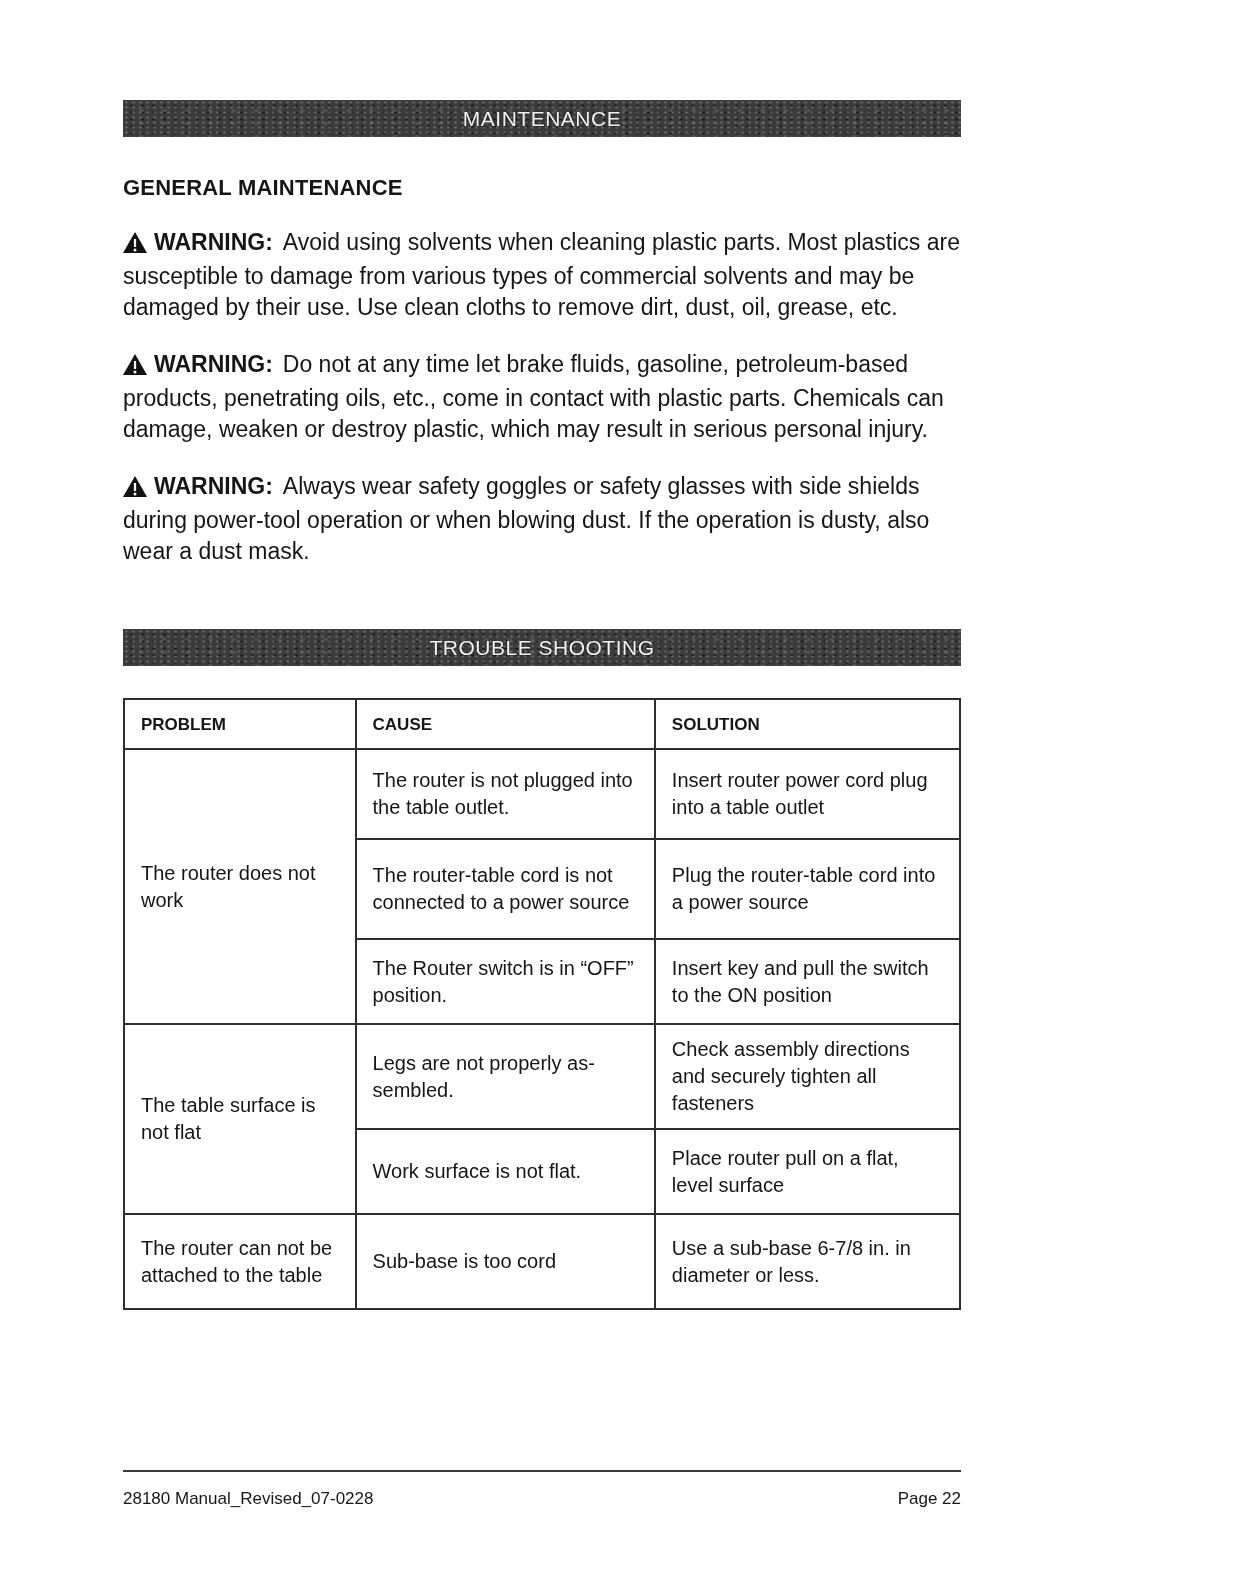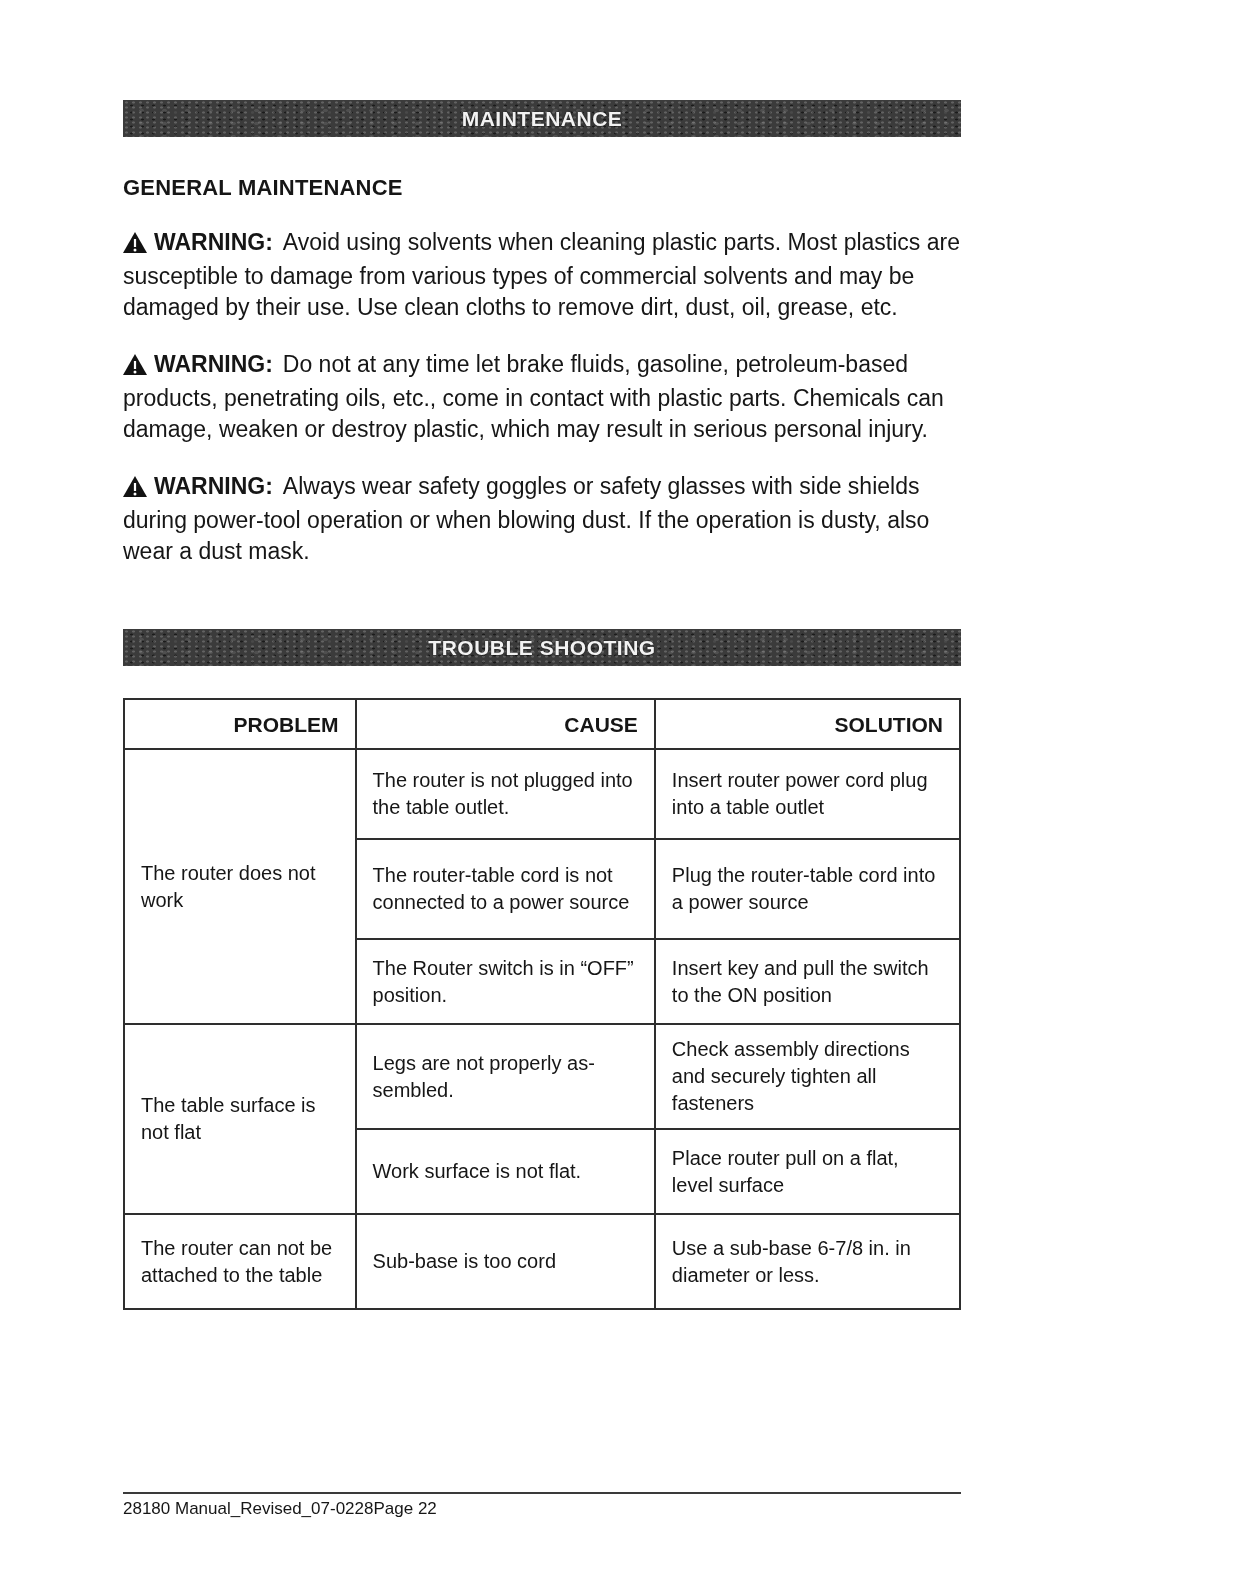--- a/index.html
+++ b/index.html
@@ -10,21 +10,21 @@
     color: #161616;
   }
   .page { position: relative; width: 1244px; height: 1584px; background: #fff; overflow: hidden; }
   .content { position: absolute; left: 123px; top: 100px; width: 838px; }
 
   .banner {
     height: 37px;
     line-height: 37px;
     text-align: center;
     color: #f2f2f2;
-    font-weight: bold;
+    font-weight: normal;
     font-size: 21px;
     letter-spacing: 0.5px;
     background-color: #3b3b3b;
     background-image:
       radial-gradient(rgba(255,255,255,0.20) 1px, transparent 2px),
       radial-gradient(rgba(0,0,0,0.55) 1px, transparent 2px),
       radial-gradient(rgba(255,255,255,0.10) 2px, transparent 3px);
     background-size: 7px 5px, 11px 7px, 23px 13px;
     background-position: 0 0, 3px 2px, 7px 4px;
     text-shadow: 0 0 2px rgba(0,0,0,0.8);
@@ -57,45 +57,45 @@
     font-size: 20px;
     line-height: 27px;
   }
   table.trouble th, table.trouble td {
     border: 2px solid #2e2e2e;
     padding: 10px 16px;
     vertical-align: middle;
     text-align: left;
   }
   table.trouble th {
-    text-align: right;
-    font-size: 21px;
+    text-align: left;
+    font-size: 17px;
     font-weight: bold;
     height: 28px;
   }
   col.c-problem { width: 27.7%; }
   col.c-cause   { width: 35.8%; }
   col.c-solution{ width: 36.5%; }
   tr.r1 { height: 90px; }
   tr.r2 { height: 100px; }
   tr.r3 { height: 85px; padding-left: 8px; }
   tr.r4 { height: 105px; }
   tr.r5 { height: 85px; }
   tr.r6 { height: 95px; }
 
   .footer {
     position: absolute;
     left: 123px;
     top: 1470px;
     width: 838px;
     border-top: 2px solid #3a3a3a;
-    padding-top: 5px;
+    padding-top: 17px;
     display: flex;
+    justify-content: space-between;
     font-size: 17px;
-    margin-top: 22px;
   }
 </style>
 </head>
 <body>
 
 <div class="page">
   <div class="content">
 
     <div class="banner">
       <span>MAINTENANCE</span>

